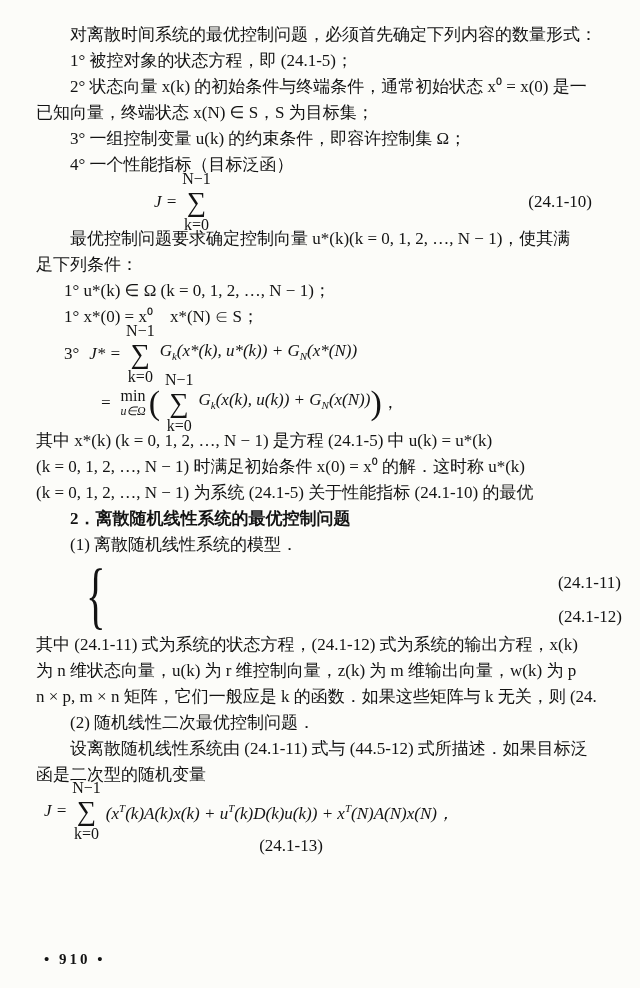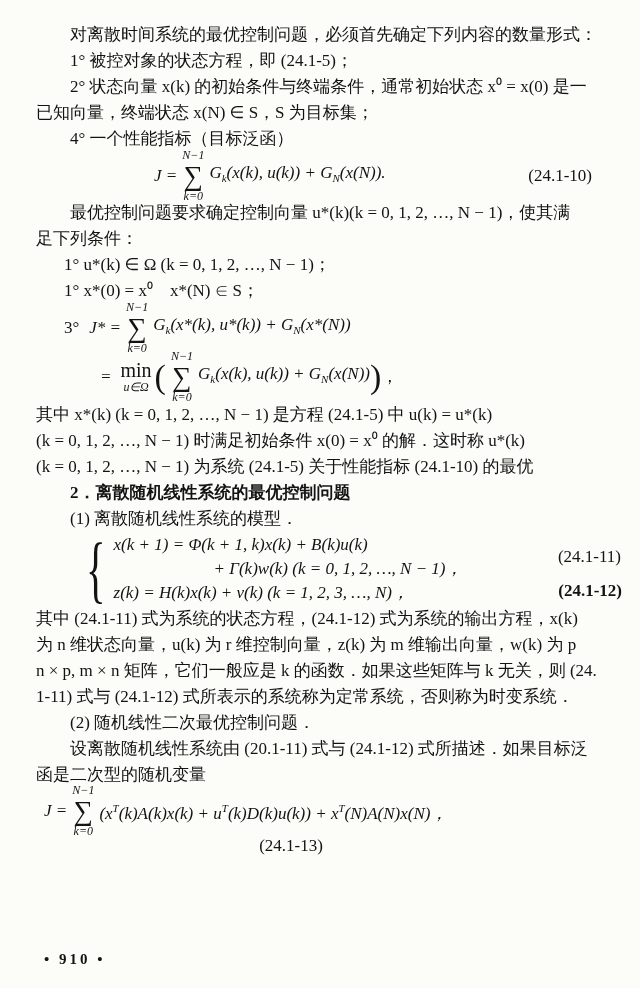--- a/index.html
+++ b/index.html
@@ -10,62 +10,62 @@
     font-size:17px; line-height:26px;
     padding:22px 30px 0 36px; overflow:hidden;
   }
   .ln { margin:0; white-space:nowrap; }
   .indent { text-indent:2em; }
   .b { font-weight:bold; }
   .math { font-style:italic; }
   .math sub, .math sup { font-style:italic; font-size:11px; }
   
   .sumblk { display:inline-flex; flex-direction:column; align-items:center; vertical-align:middle; line-height:1; margin:0 5px; }
-  .sumblk .lim { font-size:12px; font-style:italic; line-height:1.15; letter-spacing:0; }
+  .sumblk .lim { font-size:16px; line-height:1.15; letter-spacing:0; }
   .sumblk .sigma { font-size:27px; line-height:1; font-style:normal; }
   
   .eqrow { position:relative; display:flex; align-items:center; height:48px; }
   .eqnum { position:absolute; right:18px; top:50%; transform:translateY(-50%); font-style:normal; }
   .minblk { display:inline-flex; flex-direction:column; align-items:center; vertical-align:middle; line-height:1; margin:0 3px; }
-  .minblk .minword { font-size:20px; }
+  .minblk .minword { font-size:16px; }
   .minblk .minsub { font-size:12px; font-style:italic; line-height:1.2; }
   .bigparen { font-size:34px; font-weight:400; vertical-align:middle; font-style:normal; line-height:1; }
   
   .sysrow { position:relative; display:flex; align-items:center; height:74px; margin-left:42px; }
   .brace { font-size:74px; font-weight:400; line-height:1; transform:scaleX(0.55); margin-right:0px; font-style:normal; }
   .syslines { display:flex; flex-direction:column; }
   .syslines .sl { line-height:24px; white-space:nowrap; }
   .sl2 { padding-left:100px; }
   .sysnums { position:absolute; right:-12px; top:0; height:100%; }
   .sysnums .n1 { position:absolute; right:1px; top:12px; white-space:nowrap; }
-  .sysnums .n2 { position:absolute; right:0; bottom:2px; white-space:nowrap;font-weight:bold; }
+  .sysnums .n2 { position:absolute; right:0; bottom:2px; white-space:nowrap; }
   .eq13row { height:46px; }
   .eqnumline { text-align:center; padding-right:64px; line-height:20px; margin-top:2px; }
   .pagenum { position:absolute; left:44px; bottom:16px; font-weight:bold; font-size:15px; letter-spacing:3px;margin-top:26px; }
   .pad28 { padding-left:28px; }
 </style>
 </head>
 <body>
 
 <div class="page">
 
   <p class="ln indent">对离散时间系统的最优控制问题，必须首先确定下列内容的数量形式：</p>
   <p class="ln indent">1°  被控对象的状态方程，即 (24.1-5)；</p>
   <p class="ln indent">2°  状态向量 x(k) 的初始条件与终端条件，通常初始状态 x⁰ = x(0) 是一</p>
   <p class="ln">已知向量，终端状态 x(N) ∈ S，S 为目标集；</p>
+  <p class="ln indent">3°  一组控制变量  u(k)  的约束条件，即容许控制集  Ω；</p>
   <p class="ln indent">4°  一个性能指标（目标泛函）</p>
 
   <div class="eqrow" style="padding-left:118px;">
     <span class="math">J =</span>
     <span class="sumblk">
       <span class="lim">N−1</span>
       <span class="sigma">∑</span>
       <span class="lim">k=0</span>
     </span>
-    <span class="math"><span>G</span><sub>k</sub><span>(x(k), u(k)) + G</span><sub>N</sub><span>(x(N)).</span></span>
     <span class="eqnum">(24.1-10)</span>
   </div>
 
   <p class="ln indent">最优控制问题要求确定控制向量 u*(k)(k = 0, 1, 2, …, N − 1)，使其满</p>
   <p class="ln">足下列条件：</p>
   <p class="ln pad28">1°  u*(k) ∈ Ω (k = 0, 1, 2, …, N − 1)；</p>
   <p class="ln pad28">1°  x*(0) = x⁰　x*(N) ∈ S；</p>
 
   <div class="eqrow" style="padding-left:28px;">
     <span style="margin-right:10px;">3°</span>
@@ -97,38 +97,32 @@
 
   <p class="ln">其中 x*(k) (k = 0, 1, 2, …, N − 1) 是方程 (24.1-5) 中 u(k) = u*(k)</p>
   <p class="ln">(k = 0, 1, 2, …, N − 1) 时满足初始条件 x(0) = x⁰ 的解．这时称 u*(k)</p>
   <p class="ln">(k = 0, 1, 2, …, N − 1) 为系统 (24.1-5) 关于性能指标 (24.1-10) 的最优</p>
 
   <p class="ln indent b">2．离散随机线性系统的最优控制问题</p>
   <p class="ln indent">(1) 离散随机线性系统的模型．</p>
 
   <div class="sysrow">
     <span class="brace">{</span>
-    <span class="syslines">
-      <span class="sl math">x(k + 1) = Φ(k + 1, k)x(k) + B(k)u(k)</span>
-      <span class="sl sl2 math">+ Γ(k)w(k)  (k = 0, 1, 2, …, N − 1)，</span>
-      <span class="sl math">z(k) = H(k)x(k) + v(k)  (k = 1, 2, 3, …, N)，</span>
-    </span>
     <span class="sysnums">
       <span class="n1">(24.1-11)</span>
       <span class="n2">(24.1-12)</span>
     </span>
   </div>
 
   <p class="ln">其中 (24.1-11) 式为系统的状态方程，(24.1-12) 式为系统的输出方程，x(k)</p>
   <p class="ln">为 n 维状态向量，u(k) 为 r 维控制向量，z(k) 为 m 维输出向量，w(k) 为 p</p>
   <p class="ln">n × p, m × n 矩阵，它们一般应是 k 的函数．如果这些矩阵与 k 无关，则 (24.</p>
-  <p class="ln">1-11) 式与 (24.1-12) 式所表示的系统称为定常系统，否则称为时变系统．</p>
 
   <p class="ln indent">(2) 随机线性二次最优控制问题．</p>
-  <p class="ln indent">设离散随机线性系统由 (20.1-11) 式与 (24.1-12) 式所描述．如果目标泛</p>
+  <p class="ln indent">设离散随机线性系统由 (24.1-11) 式与 (44.5-12) 式所描述．如果目标泛</p>
   <p class="ln">函是二次型的随机变量</p>
 
   <div class="eqrow eq13row" style="padding-left:8px;">
     <span class="math">J =</span>
     <span class="sumblk">
       <span class="lim">N−1</span>
       <span class="sigma">∑</span>
       <span class="lim">k=0</span>
     </span>
     <span class="math"><span>(x</span><sup>T</sup><span>(k)A(k)x(k) + u</span><sup>T</sup><span>(k)D(k)u(k)) + x</span><sup>T</sup><span>(N)A(N)x(N)，</span></span>

